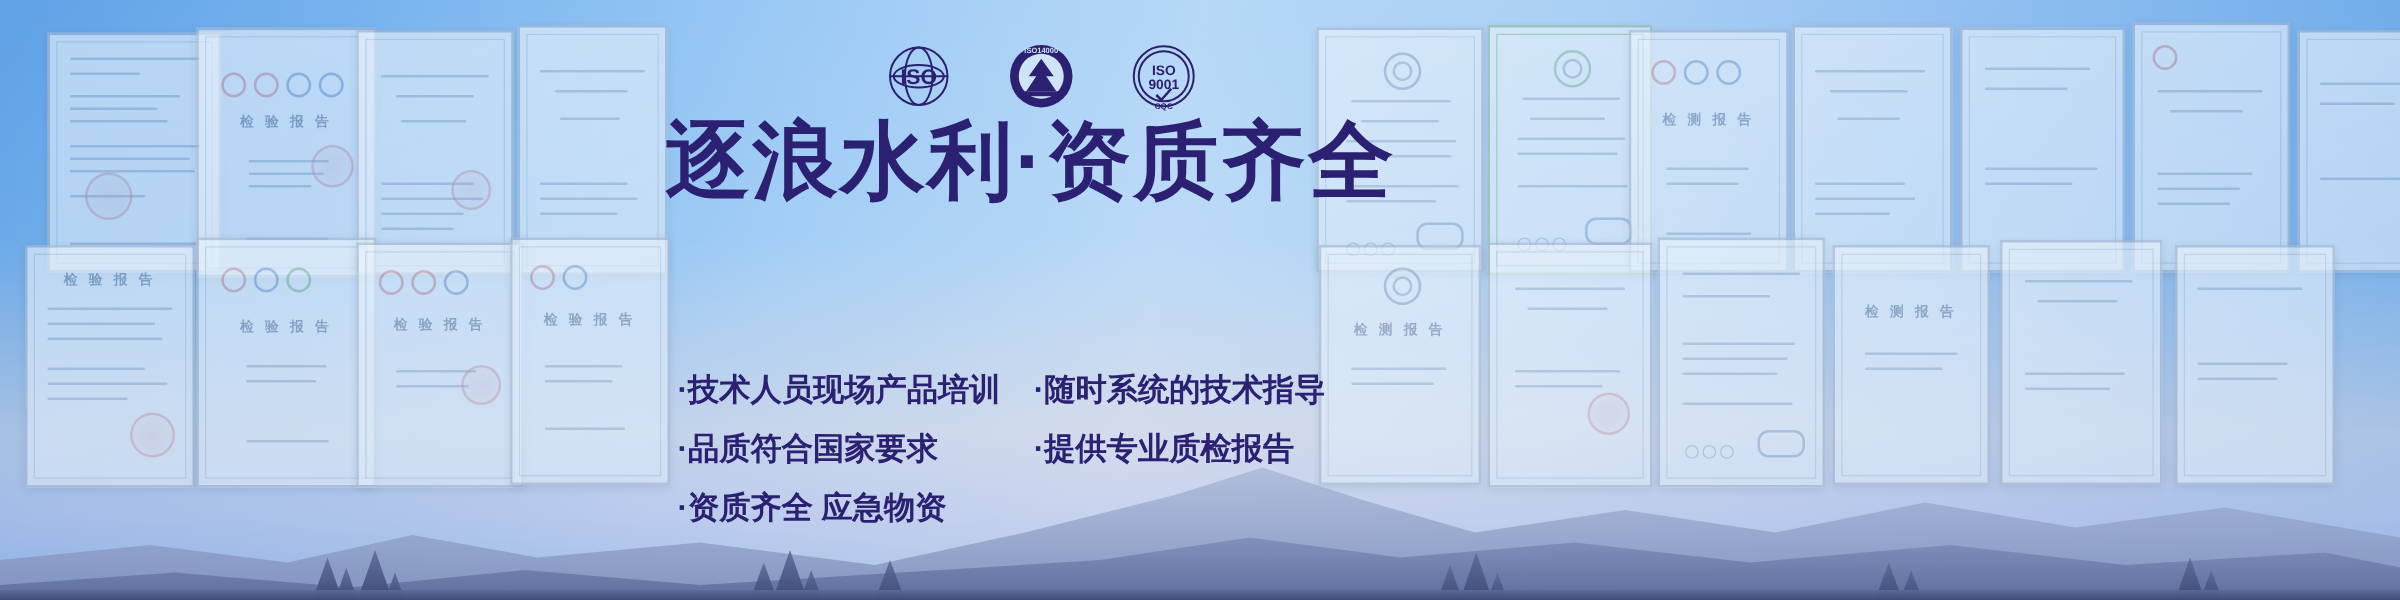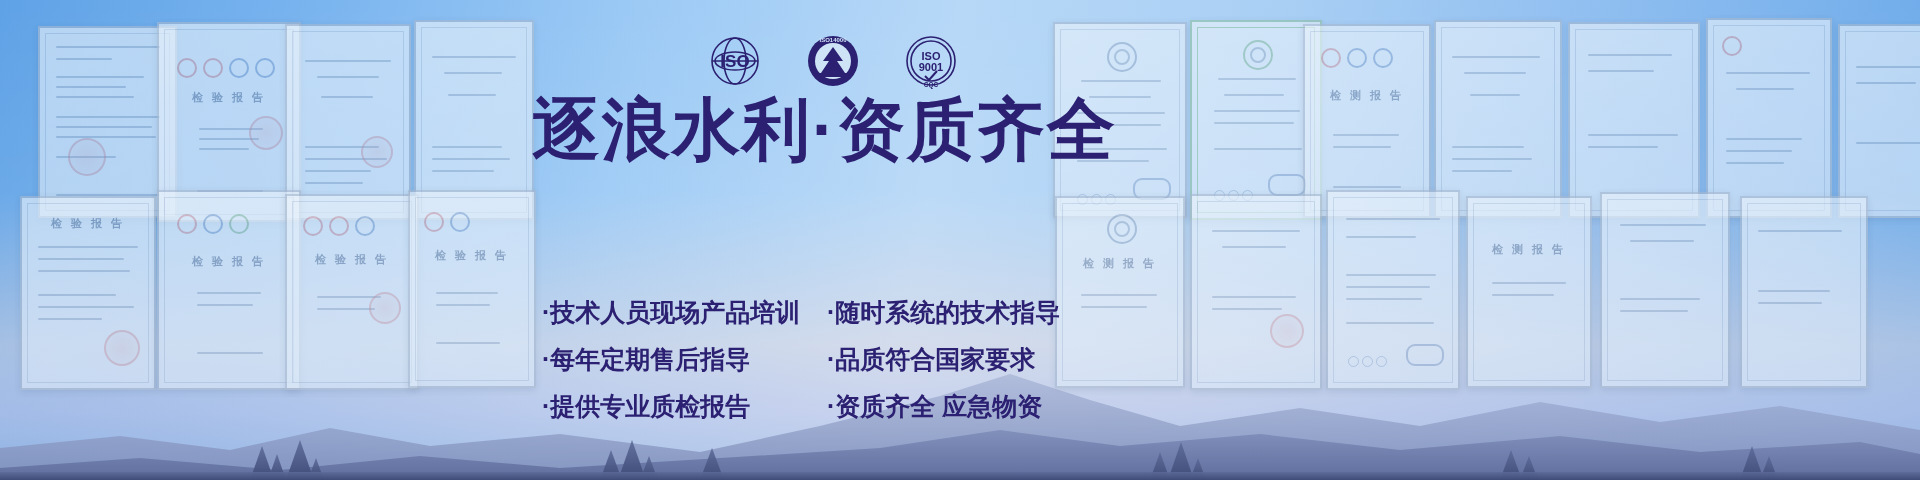--- a/index.html
+++ b/index.html
@@ -445,21 +445,20 @@
       </span>
 
     </div>
 
     <div class="headline">逐浪水利·资质齐全</div>
 
 
     <div class="features">
       <div class="feat">·技术人员现场产品培训</div>
       <div class="feat">·随时系统的技术指导</div>
-      <div class="feat">·每年定期售后指导</div>
       <div class="feat">·品质符合国家要求</div>
       <div class="feat">·提供专业质检报告</div>
       <div class="feat">·资质齐全 应急物资</div>
     </div>
 
   </div>
 
 </div>
 
 </body></html>

